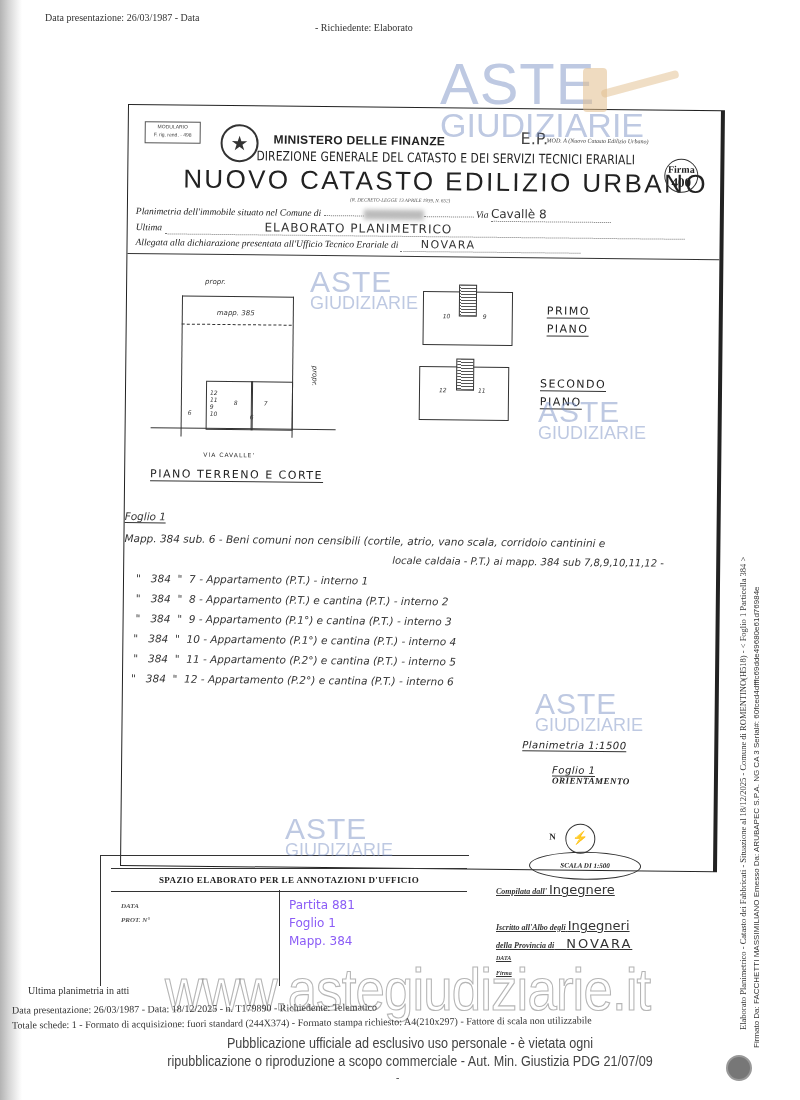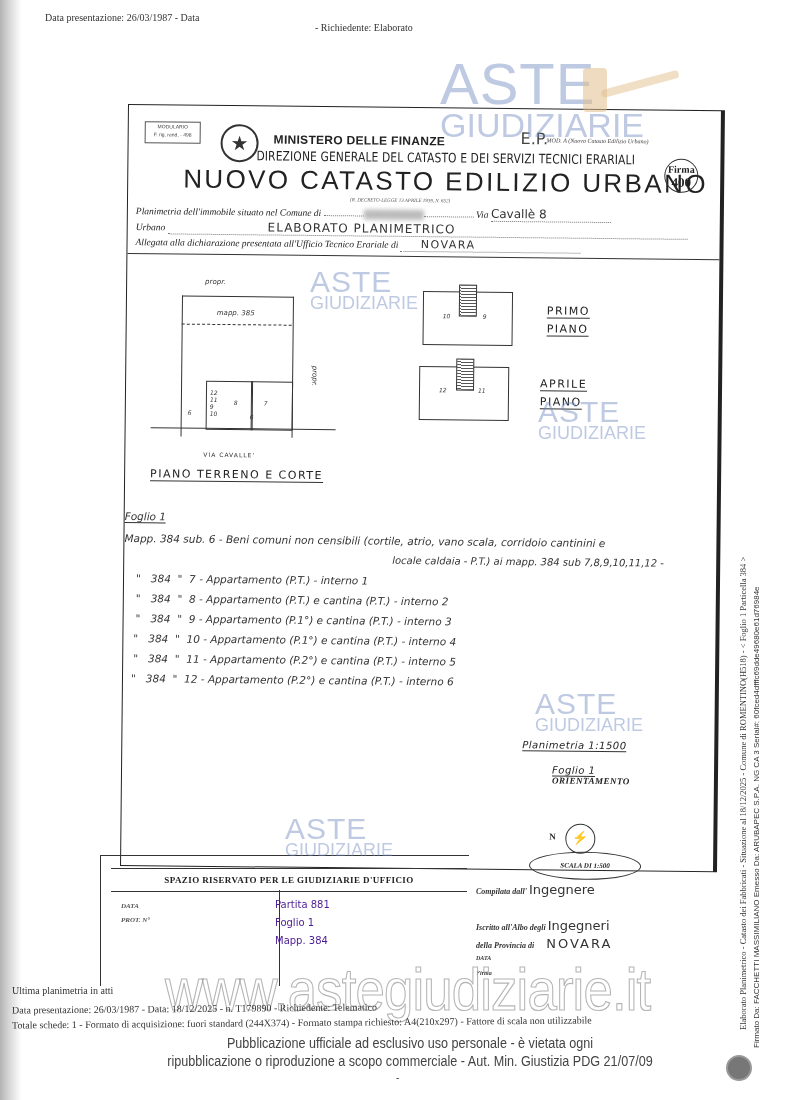--- a/index.html
+++ b/index.html
@@ -59,23 +59,23 @@
   .list .line { position:absolute; white-space:nowrap; }
   .foglio-u { border-bottom:1px solid #333; }
   .orient { left:430px; top:700px; font-size:9px; font-weight:bold; font-style:italic; letter-spacing:.5px; }
   .compass { left:444px; top:720px; width:28px; height:28px; border:1.5px solid #333; border-radius:50%; text-align:center; line-height:28px; font-size:13px; }
   .scala { left:408px; top:742px; width:110px; height:26px; border:1px solid #333; border-radius:50%; font-size:7px; font-style:italic; text-align:center; line-height:26px; font-weight:bold; }
 
   .annot { position:absolute; left:100px; top:855px; width:368px; height:130px; border-top:1.5px solid #333; border-left:1px solid #333; }
   .annot-head { position:absolute; left:10px; top:12px; width:356px; height:22px; border-top:1px solid #333; border-bottom:1px solid #333; text-align:center; font-size:9px; font-weight:bold; line-height:22px; letter-spacing:.4px; }
   .annot-divider { position:absolute; left:178px; top:34px; height:96px; border-left:1px solid #333; }
   .annot-small { position:absolute; font-size:7px; font-style:italic; font-weight:bold; color:#555; }
-  .annot-hand { position:absolute; left:174px; font-family:"DejaVu Sans", sans-serif; font-size:10px; color:#4c1d95; line-height:18px; }
-
-  .compiler { position:absolute; left:476px; font-size:8px; font-style:italic; font-weight:bold; color:#333; white-space:nowrap; }
+  .annot-hand { position:absolute; left:188px; font-family:"DejaVu Sans", sans-serif; font-size:12px; color:#8b5cf6; line-height:18px; }
+
+  .compiler { position:absolute; left:496px; font-size:8px; font-style:italic; font-weight:bold; color:#333; white-space:nowrap;text-decoration:underline; }
   .compiler .h { font-family:"DejaVu Sans", sans-serif; font-size:13px; font-weight:normal; font-style:normal; }
 
   .footer { position:absolute; font-size:10px; color:#333; white-space:nowrap; }
   .pub { position:absolute; left:130px; width:560px; text-align:center; font-family:"Liberation Sans", sans-serif; font-size:14px; color:#444; transform:scaleX(.9); }
   .sidebar-text {
     position:absolute; font-size:8.5px; color:#333; white-space:nowrap;
     transform:rotate(-90deg); transform-origin:left top;
   }
   .seal { position:absolute; left:726px; top:1055px; width:22px; height:22px; border-radius:50%; background:#777; border:2px solid #999; }
 
@@ -111,21 +111,21 @@
   </div>
   <div class="abs decreto">(R. DECRETO-LEGGE 13 APRILE 1939, N. 652)</div>
 
   <div class="abs frow" style="top:98px;">
     <span>Planimetria dell'immobile situato nel Comune di</span>
     <span class="dots" style="width:40px;"></span><span class="blur"></span><span class="dots" style="width:50px;"></span>
     <span>Via</span>
     <span class="hand dots" style="width:120px;font-size:12px;">Cavallè 8</span>
   </div>
   <div class="abs frow" style="top:114px;">
-    <span>Urbano</span>
+    <span>Ultima</span>
     <span class="hand dots" style="width:420px;padding-left:100px;font-size:12px;letter-spacing:1px;">ELABORATO   PLANIMETRICO</span>
   </div>
   <div class="abs frow" style="top:130px;">
     <span>Allegata alla dichiarazione presentata all'Ufficio Tecnico Erariale di</span>
     <span class="hand dots" style="width:160px;padding-left:20px;font-size:11px;letter-spacing:1.5px;">NOVARA</span>
   </div>
   <div class="abs formline" style="top:148px;"></div>
 
   <div class="abs sm" style="left:78px;top:172px;">propr.</div>
   <div class="abs plan-ground" style="top:190px;"></div>
@@ -152,21 +152,21 @@
   <div class="abs stair" style="left:332px;top:176px;width:16px;height:30px;"></div>
   <div class="abs sm" style="left:316px;top:204px;font-size:6px;">10</div>
   <div class="abs sm" style="left:356px;top:204px;font-size:6px;">9</div>
   <div class="abs label-hand" style="left:420px;top:195px;">PRIMO</div>
   <div class="abs label-hand" style="left:420px;top:213px;">PIANO</div>
 
   <div class="abs floorbox" style="left:293px;top:258px;width:88px;height:52px;"></div>
   <div class="abs stair" style="left:330px;top:250px;width:16px;height:30px;"></div>
   <div class="abs sm" style="left:313px;top:278px;font-size:6px;">12</div>
   <div class="abs sm" style="left:352px;top:278px;font-size:6px;">11</div>
-  <div class="abs label-hand" style="left:414px;top:268px;">APRILE</div>
+  <div class="abs label-hand" style="left:414px;top:268px;">SECONDO</div>
   <div class="abs label-hand" style="left:414px;top:286px;">PIANO</div>
 
   <div class="abs list">
     <div class="line foglio-u" style="left:0;top:0;">Foglio 1</div>
     <div class="line" style="left:0;top:22px;">Mapp. 384 sub. 6 - Beni comuni non censibili (cortile, atrio, vano scala, corridoio cantinini e</div>
     <div class="line" style="left:268px;top:42px;font-size:10px;">locale caldaia - P.T.) ai mapp. 384 sub 7,8,9,10,11,12 -</div>
 
     <div class="line" style="left:12px;top:62px;">
       <span>"</span>&nbsp;&nbsp;&nbsp;<span>384</span>&nbsp;&nbsp;<span>"</span>&nbsp;&nbsp;<span>7</span>&nbsp;<span>- Appartamento (P.T.) - interno 1</span>
     </div>
@@ -190,21 +190,21 @@
   <div class="abs label-hand" style="left:400px;top:630px;font-style:italic;font-size:10px;letter-spacing:.5px;">Planimetria  1:1500</div>
   <div class="abs label-hand" style="left:430px;top:655px;font-style:italic;font-size:10px;letter-spacing:.5px;">Foglio 1</div>
 
   <div class="abs orient" style="top:666px;">ORIENTAMENTO</div>
   <div class="abs" style="left:428px;top:722px;font-weight:bold;font-size:9px;">N</div>
   <div class="abs compass" style="top:714px;">⚡</div>
   <div class="abs scala">SCALA DI 1:500</div>
 </div>
 
 <div class="annot">
-  <div class="annot-head">SPAZIO RISERVATO PER LE GIUDIZIARIE D'UFFICIO</div>
+  <div class="annot-head">SPAZIO ELABORATO PER LE ANNOTAZIONI D'UFFICIO</div>
   <div class="annot-divider"></div>
   <div class="annot-small" style="left:20px;top:46px;">DATA</div>
   <div class="annot-small" style="left:20px;top:60px;">PROT. N°</div>
   <div class="annot-hand" style="top:40px;">Partita 881</div>
   <div class="annot-hand" style="top:58px;">Foglio 1</div>
   <div class="annot-hand" style="top:76px;">Mapp. 384</div>
 </div>
 
 <div class="compiler" style="top:882px;">
   <span>Compilata dall'</span>
@@ -239,21 +239,21 @@
 <div class="wm" style="left:535px;top:690px;">
   <span class="a" style="font-size:30px;">ASTE</span>
   <span class="g" style="font-size:18px;">GIUDIZIARIE</span>
 </div>
 <div class="wm" style="left:285px;top:815px;">
   <span class="a" style="font-size:30px;">ASTE</span>
   <span class="g" style="font-size:18px;">GIUDIZIARIE</span>
 </div>
 <div class="wm-url">www.astegiudiziarie.it</div>
 
-<div class="footer" style="left:12px;top:985px;">Ultima planimetria in atti</div>
+<div class="footer" style="left:28px;top:985px;">Ultima planimetria in atti</div>
 <div class="footer" style="left:12px;top:1003px;transform:rotate(-.5deg);">Data presentazione: 26/03/1987 - Data: 18/12/2025 - n. T179890 - Richiedente: Telematico</div>
 <div class="footer" style="left:12px;top:1017px;transform:rotate(-.5deg);">Totale schede: 1 - Formato di acquisizione: fuori standard (244X374) - Formato stampa richiesto: A4(210x297) - Fattore di scala non utilizzabile</div>
 <div class="pub" style="top:1035px;">Pubblicazione ufficiale ad esclusivo uso personale - è vietata ogni</div>
 <div class="pub" style="top:1053px;">ripubblicazione o riproduzione a scopo commerciale - Aut. Min. Giustizia PDG 21/07/09</div>
 <div class="footer" style="left:396px;top:1072px;">-</div>
 
 <div class="sidebar-text" style="left:738px;top:1030px;">Elaborato Planimetrico - Catasto dei Fabbricati - Situazione al 18/12/2025 - Comune di ROMENTINO(H518) - &lt; Foglio 1 Particella 384 &gt;</div>
 <div class="sidebar-text" style="left:752px;top:1048px;font-family:'Liberation Sans',sans-serif;font-size:8px;">Firmato Da: FACCHETTI MASSIMILIANO Emesso Da: ARUBAPEC S.P.A. NG CA 3 Serial#: 60fced4dfffc69dde49680e61d76984e</div>
 <div class="seal"></div>
 

